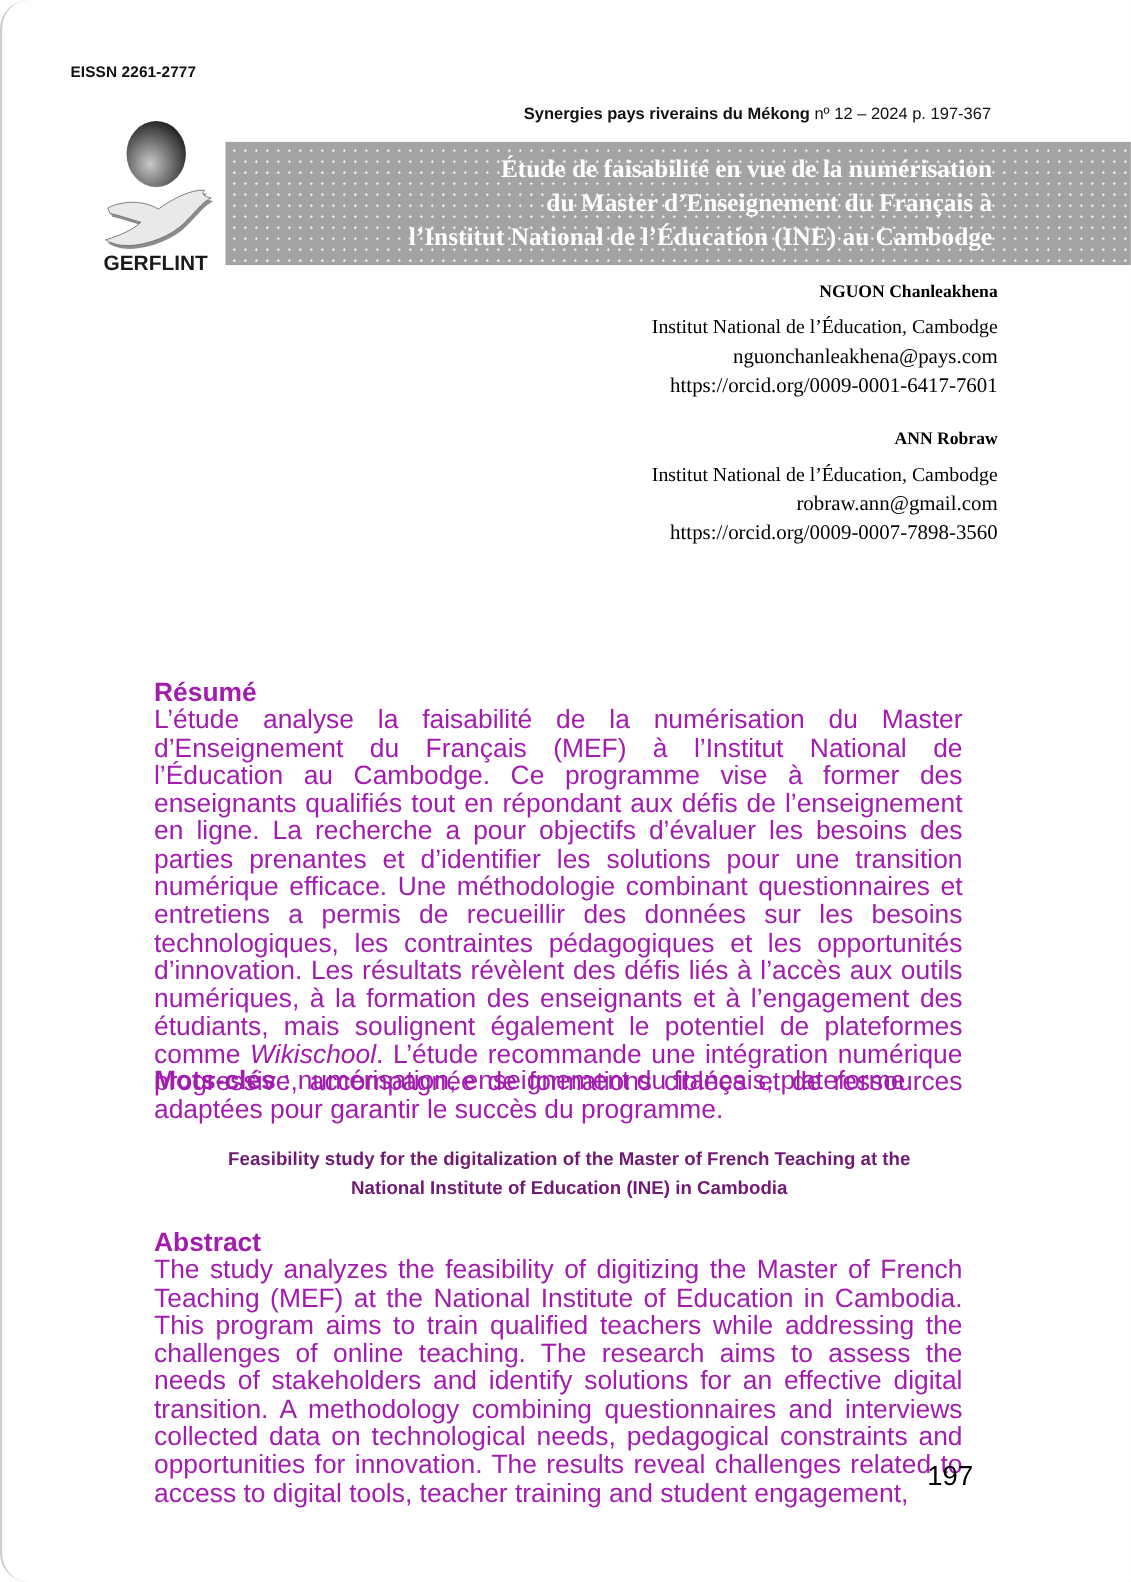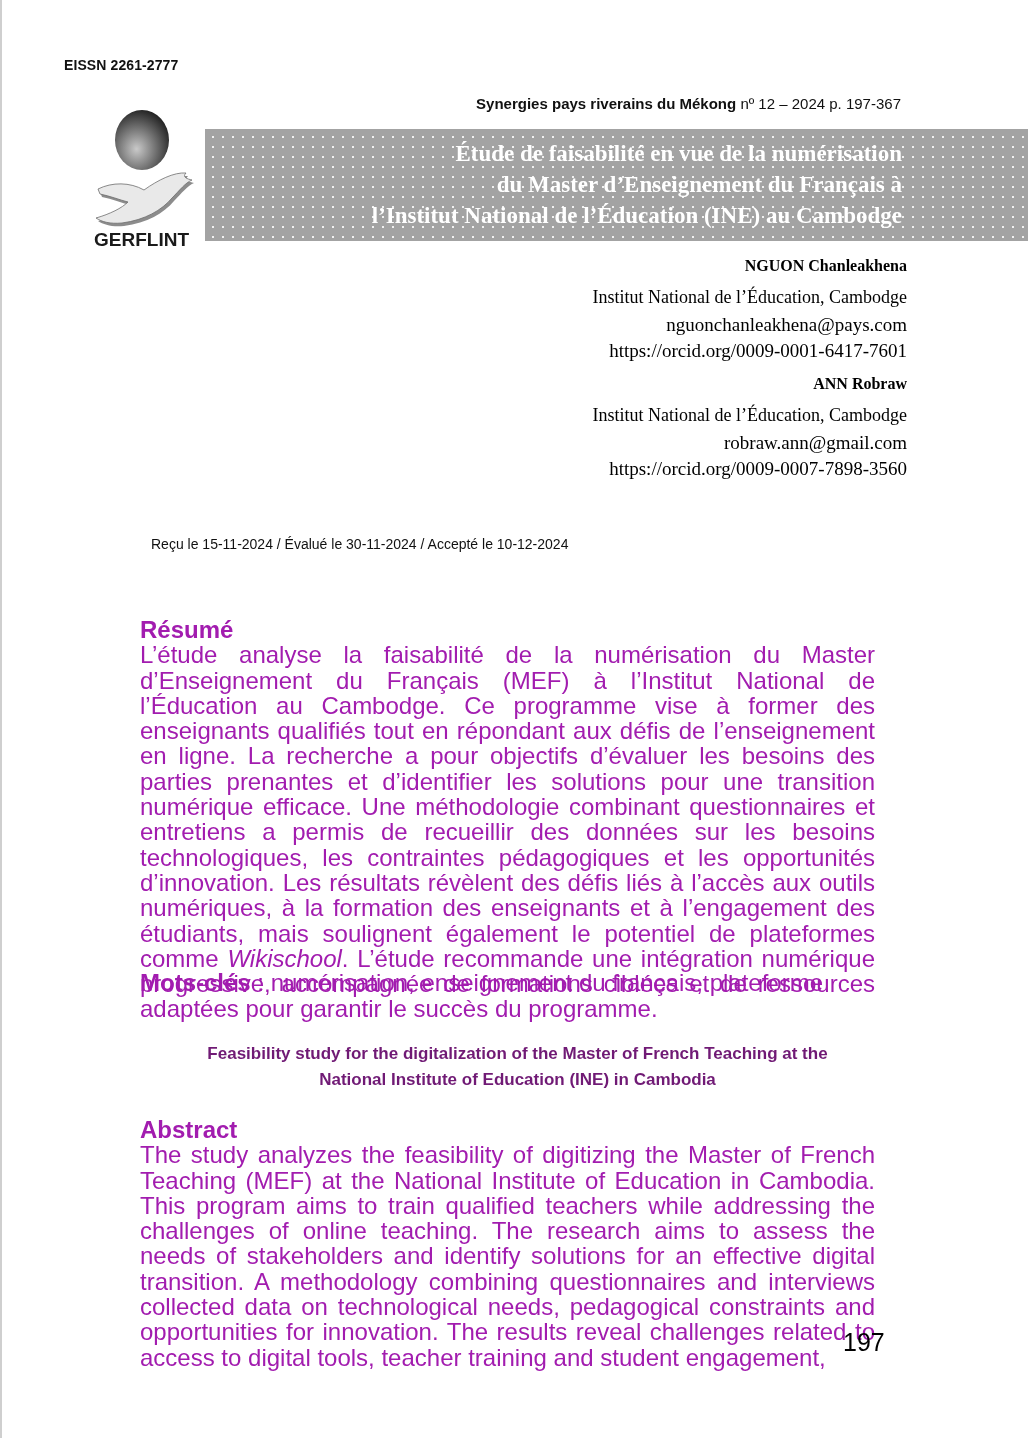--- a/index.html
+++ b/index.html
@@ -1,38 +1,38 @@
 <!DOCTYPE html>
 <html><head>
 <meta charset="utf-8">
 <style>
   html, body { margin: 0; padding: 0; background: #ffffff; }
   body { width: 1028px; height: 1438px; position: relative; overflow: hidden; }
-  .page { position: absolute; left: 0; top: 0; width: 1028px; height: 1438px; border-left: 2px solid #cfcfcf; box-sizing: border-box; }
+  .page { position: absolute; left: 0; top: 0; width: 1028px; height: 1438px; border-left: 2px solid #cfcfcf; box-sizing: border-box; border-radius: 26px; }
   .sans { font-family: "Liberation Sans", "DejaVu Sans", sans-serif; }
   .serif { font-family: "Liberation Serif", "DejaVu Serif", serif; }
   .eissn { position: absolute; left: 62px; top: 57px; font-size: 14px; font-weight: bold; color: #111; letter-spacing: 0.1px; }
   .journal { position: absolute; right: 127px; top: 95px; font-size: 15px; color: #111; white-space: nowrap; }
   .journal b { font-weight: bold; }
   .logo { position: absolute; left: 88px; top: 110px; width: 110px; height: 140px; }
   .logo-text { position: absolute; left: 92px; top: 229px; font-size: 19px; font-weight: bold; color: #1a1a1a; letter-spacing: 0px; }
   .banner {
     position: absolute; left: 203px; top: 129px; width: 825px; height: 112px;
     background-color: #a3a3a3;
     background-image: radial-gradient(circle, rgba(255,255,255,0.85) 0.9px, transparent 1.3px);
     background-size: 10px 10px;
     background-position: 3px 3px;
   }
   .banner-title { position: absolute; right: 126px; top: 138px; text-align: right; color: #ffffff; font-size: 23px; font-weight: bold; line-height: 31px; }
   .banner-title div { white-space: nowrap; }
   .authors { position: absolute; right: 121px; top: 250px; text-align: right; color: #000; }
   .author-name { font-size: 16px; font-weight: bold; line-height: 32px; }
   .author-inst { font-size: 18px; line-height: 30px; font-family: Liberation Serif, serif; }
   .author-line { font-size: 19px; line-height: 26px; }
-  .author-block + .author-block { margin-top: 4px; }
+  .author-block + .author-block { margin-top: 20px; }
   .dates { position: absolute; left: 149px; top: 536px; font-size: 14px; color: #111; }
   .section { position: absolute; left: 138px; width: 735px; color: #a21caf; font-size: 24px; line-height: 25.3px; }
   .section .heading { font-weight: bold; }
   .justify { text-align: justify; }
   .resume { top: 617px; }
   .keywords { top: 970px; }
   .en-title { position: absolute; left: 148px; width: 735px; top: 1041px; text-align: center; font-weight: bold; font-size: 17px; line-height: 26px; color: #701a75; }
   .abstract { top: 1117px; }
   .pageno { position: absolute; left: 841px; top: 1328px; font-size: 25px; color: #000000; }
 </style>
@@ -77,21 +77,20 @@
       <div class="author-line">https://orcid.org/0009-0001-6417-7601</div>
     </div>
     <div class="author-block">
       <div class="author-name">ANN Robraw</div>
       <div class="author-inst">Institut National de l’Éducation, Cambodge</div>
       <div class="author-line">robraw.ann@gmail.com</div>
       <div class="author-line">https://orcid.org/0009-0007-7898-3560</div>
     </div>
   </div>
 
-  <div class="dates sans">Reçu le 15-11-2024 / Évalué le 30-11-2024 / Accepté le 10-12-2024</div>
 
   <div class="section resume sans">
     <div class="heading">Résumé</div>
     <div class="justify"><span>L’étude analyse la faisabilité de la numérisation du Master d’Enseignement du Français (MEF) à l’Institut National de l’Éducation au Cambodge. Ce programme vise à former des enseignants qualifiés tout en répondant aux défis de l’enseignement en ligne. La recherche a pour objectifs d’évaluer les besoins des parties prenantes et d’identifier les solutions pour une transition numérique efficace. Une méthodologie combinant questionnaires et entretiens a permis de recueillir des données sur les besoins technologiques, les contraintes pédagogiques et les opportunités d’innovation. Les résultats révèlent des défis liés à l’accès aux outils numériques, à la formation des enseignants et à l’engagement des étudiants, mais soulignent également le potentiel de plateformes comme </span><i>Wikischool</i><span>. L’étude recommande une intégration numérique progressive, accompagnée de formations ciblées et de ressources adaptées pour garantir le succès du programme.</span></div>
   </div>
 
   <div class="section keywords sans"><b>Mots-clés</b><span style="white-space:pre"> : </span><span>numérisation, enseignement du français, plateforme</span></div>
 
   <div class="en-title sans">
     <div>Feasibility study for the digitalization of the Master of French Teaching at the</div>

